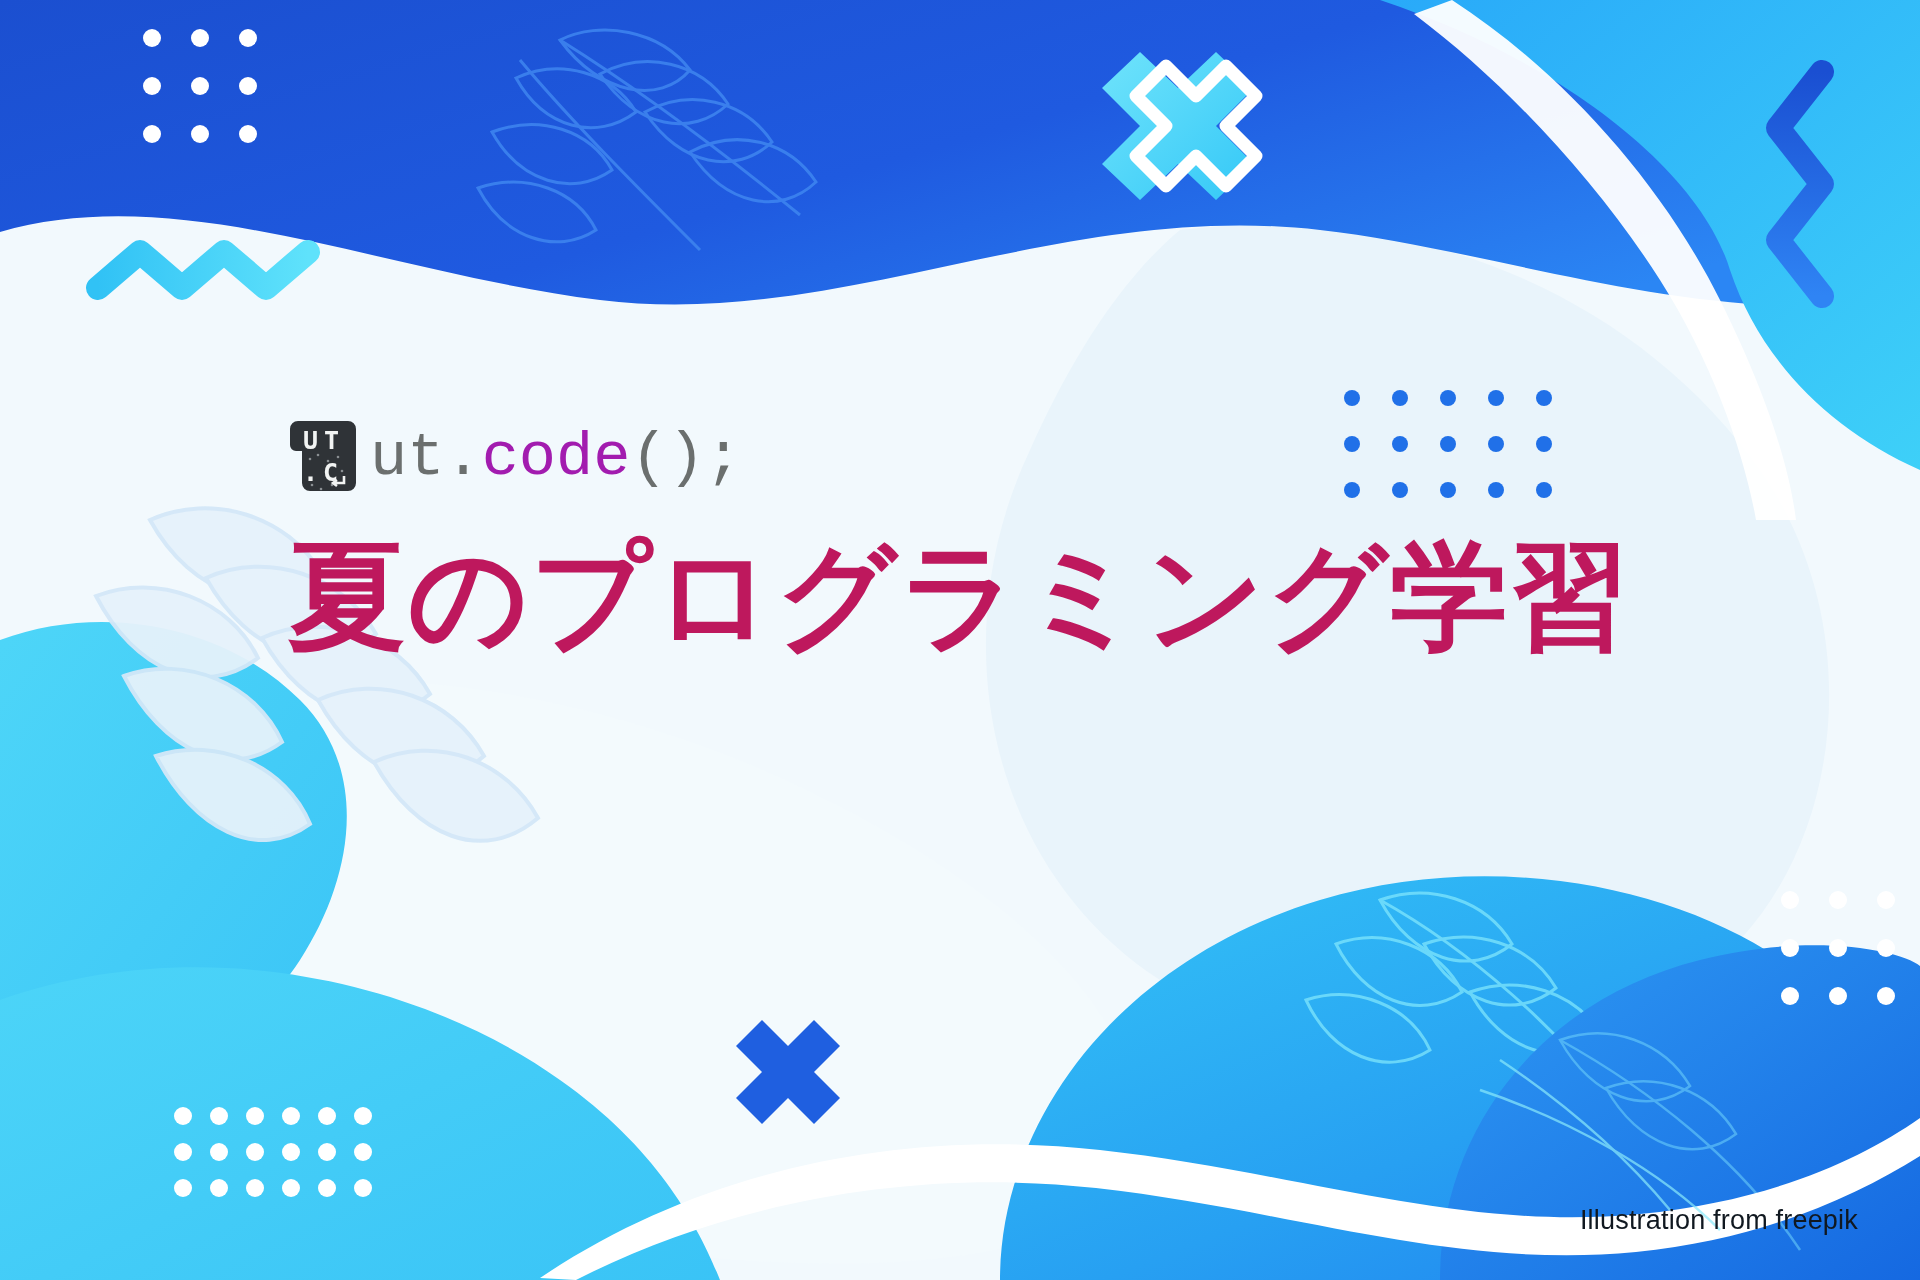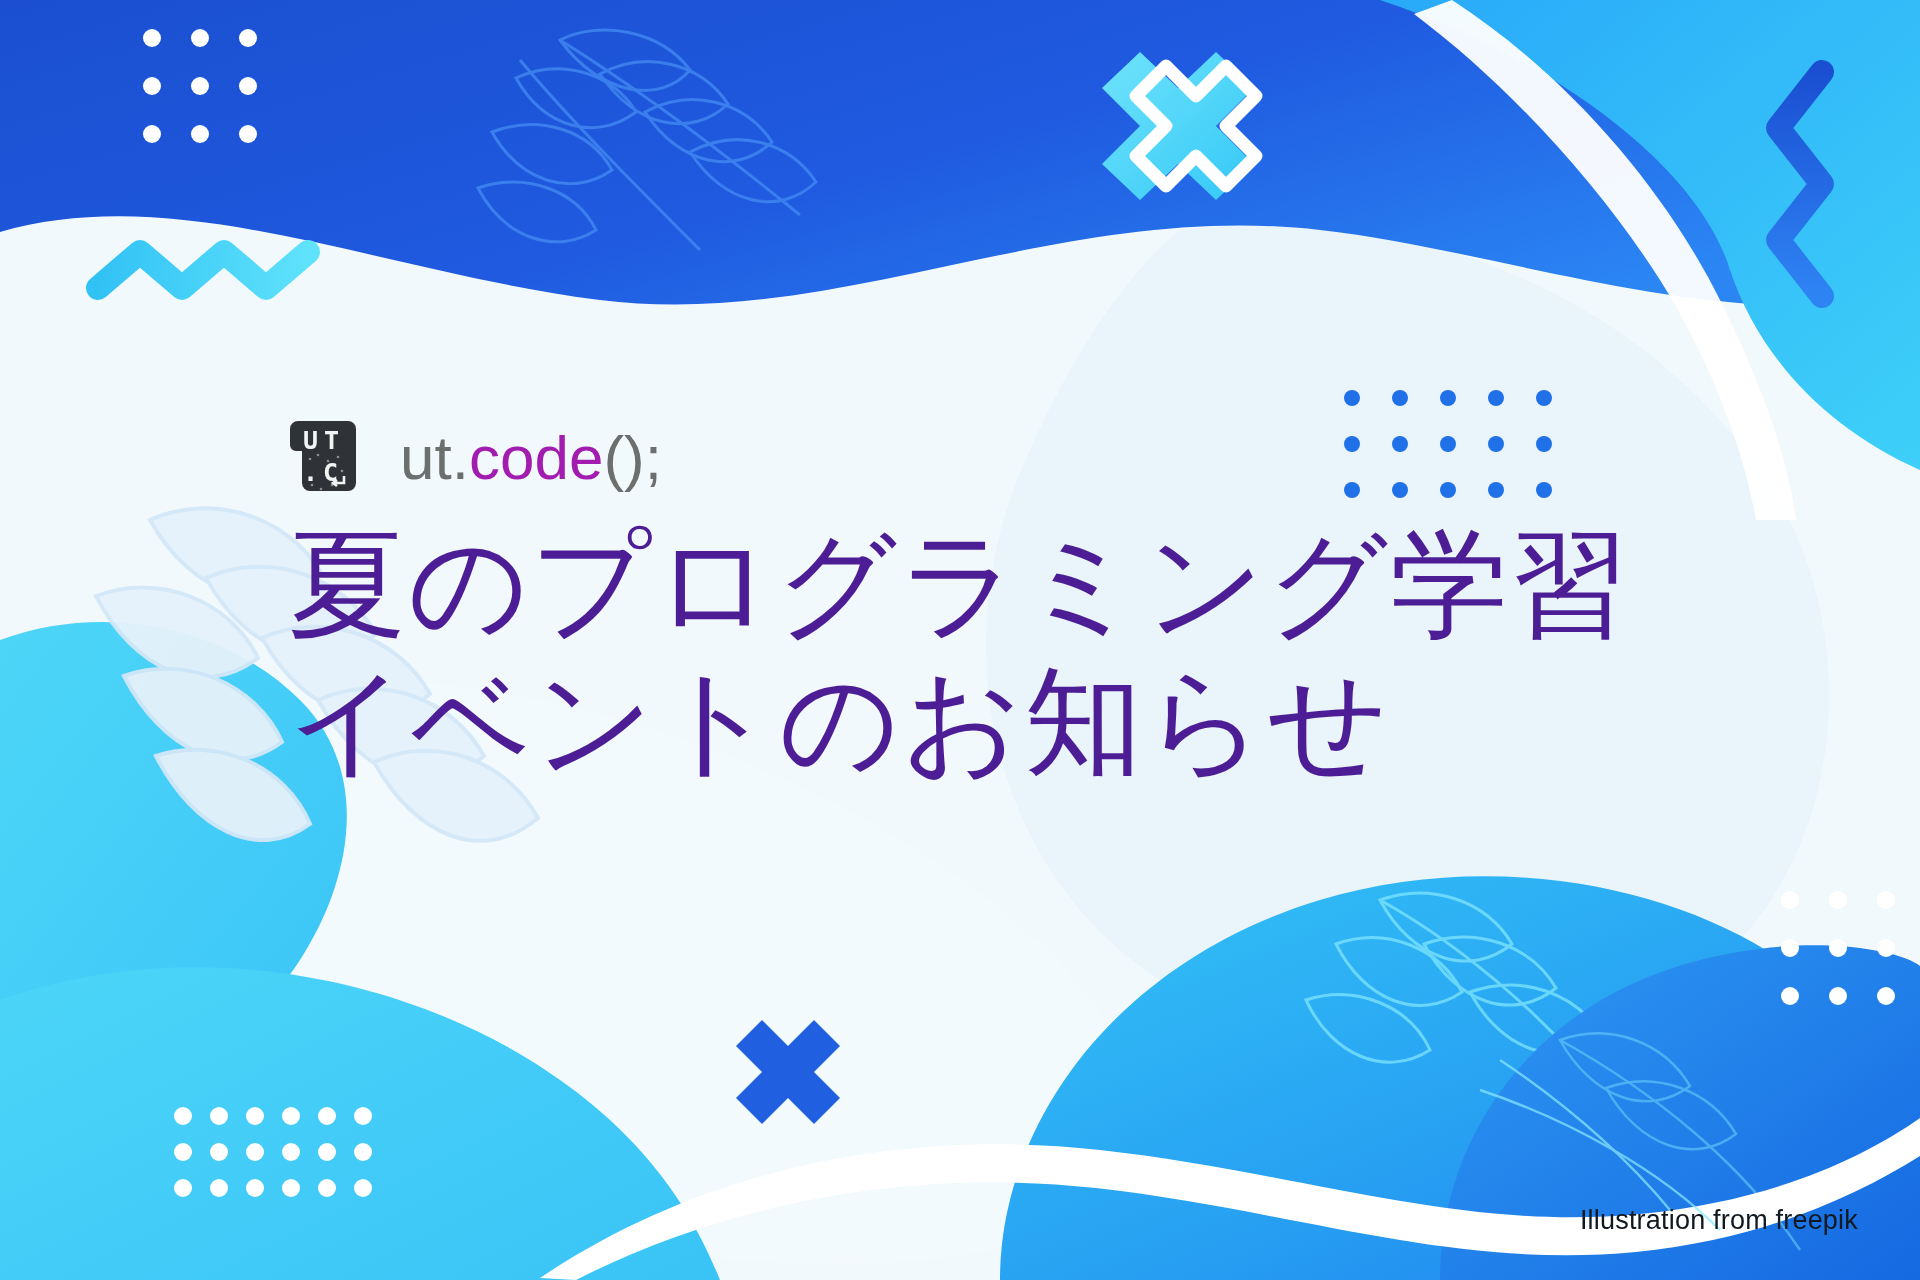--- a/index.html
+++ b/index.html
@@ -28,40 +28,39 @@
     align-items:center;
     gap:14px;
     height:80px;
   }
   .logo-mark{
     width:68px; height:78px;
     position:relative;
     flex:0 0 auto;
   }
   .logo-text{
-    font-family:Liberation Sans, sans-serif;
+    font-family:Liberation Mono, monospace;
     font-size:62px;
     letter-spacing:0px;
     line-height:1;
     white-space:nowrap;
     display:flex;
     align-items:flex-start;
-    margin-left:30px;
   }
   .lt-gray{ color:#6b6f6e; }
   .lt-green{ color:#a21caf; }
 
   .headline{
-    margin-top:18px;
+    margin-top:30px;
     font-family:"DejaVu Sans","Liberation Sans",sans-serif;
-    font-weight:normal;
+    font-weight:bold;
     font-size:118px;
     line-height:1.16;
     letter-spacing:2px;
-    color:#4c1d95;
+    color:#be185d;
     white-space:nowrap;
   }
   .headline .ln{ display:block; }
 
   .credit{
     position:absolute;
     right:62px; bottom:44px;
     z-index:50;
     font-family:"Liberation Sans","DejaVu Sans",sans-serif;
     font-size:27px;
@@ -341,19 +340,18 @@
       </div>
       <div class="logo-text">
         <span class="lt-gray">ut.</span>
           <span class="lt-green">code</span>
           <span class="lt-gray">();</span>
       </div>
     </div>
 
     <div class="headline">
       <span class="ln">夏のプログラミング学習</span>
-      <span class="ln">イベントのお知らせ</span>
     </div>
   </div>
 
   <div class="credit">Illustration from freepik</div>
 
 </div>
 
 </body></html>

